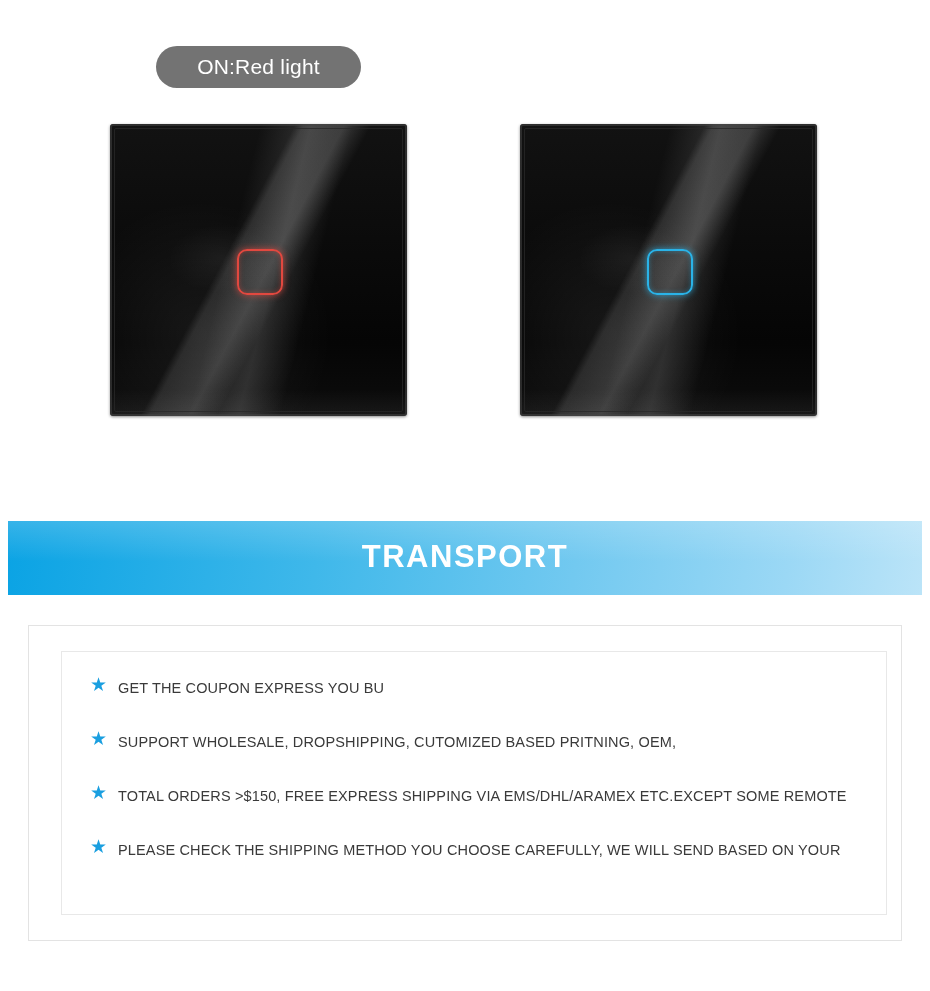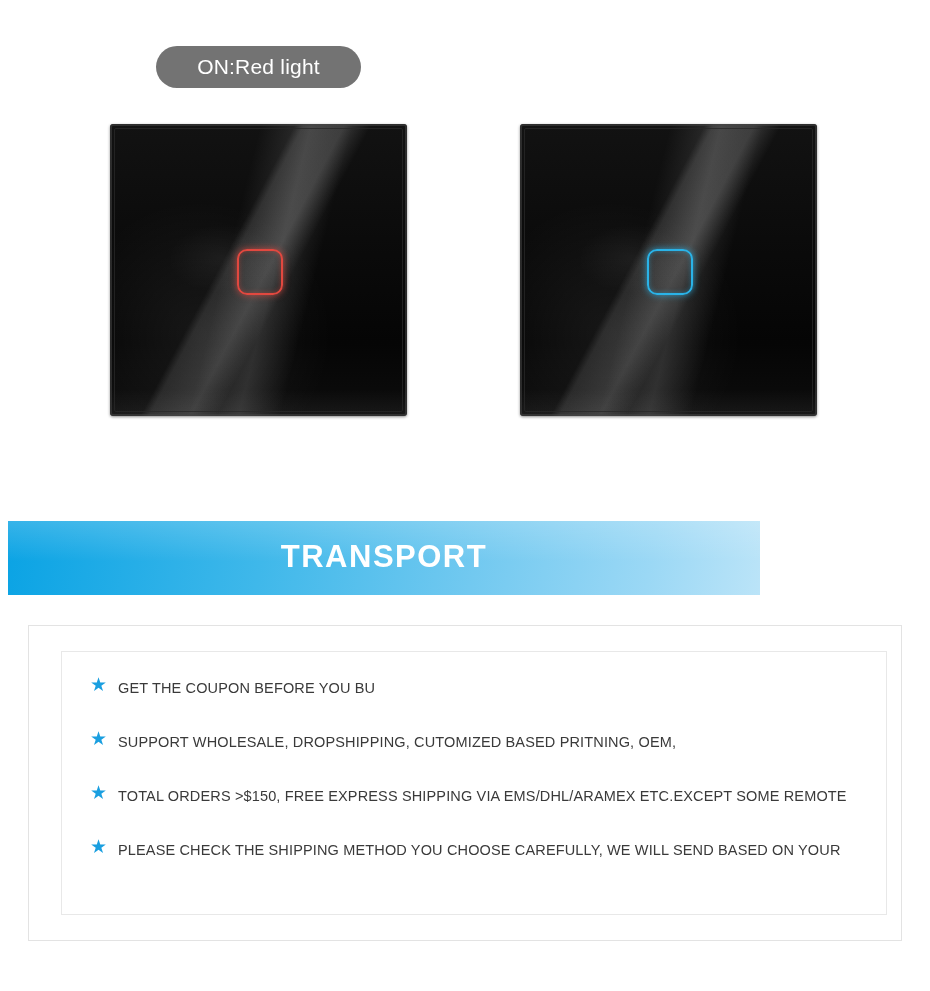--- a/index.html
+++ b/index.html
@@ -135,21 +135,21 @@
   .touch-key.off {
     border: 2px solid #2ab3e8;
     box-shadow: 0 0 7px rgba(42,179,232,0.75), inset 0 0 5px rgba(42,179,232,0.45);
   }
 
   
   .transport-wrap {
     position: absolute;
     top: 521px;
     left: 8px;
-    width: 752px;
+    width: 914px;
     height: 74px;
     background: linear-gradient(100deg, #0aa3e4 0%, #3fb8ea 34%, #72c9f0 62%, #9bd8f5 85%, #bbe4f8 100%);
   }
   .transport-wrap .shine {
     position: absolute;
     inset: 0;
     background: linear-gradient(180deg, rgba(255,255,255,0.18) 0%, rgba(255,255,255,0.00) 55%);
     pointer-events: none;
   }
   .transport-title {
@@ -243,21 +243,21 @@
 <div class="transport-wrap">
   <div class="shine"></div>
   <div class="transport-title">TRANSPORT</div>
 </div>
 
 <div class="list-outer">
   <div class="list-inner">
 
     <div class="bullet-row">
       <div class="star">★</div>
-      <div class="bullet-text">GET THE COUPON BEFORE YOU BU</div>
+      <div class="bullet-text">GET THE COUPON EXPRESS YOU BU</div>
     </div>
 
     <div class="bullet-row">
       <div class="star">★</div>
       <div class="bullet-text">SUPPORT WHOLESALE, DROPSHIPPING, CUTOMIZED BASED PRITNING, OEM,</div>
     </div>
 
     <div class="bullet-row">
       <div class="star">★</div>
       <div class="bullet-text">TOTAL  ORDERS &gt;$150, FREE EXPRESS SHIPPING VIA EMS/DHL/ARAMEX ETC.EXCEPT SOME REMOTE</div>

